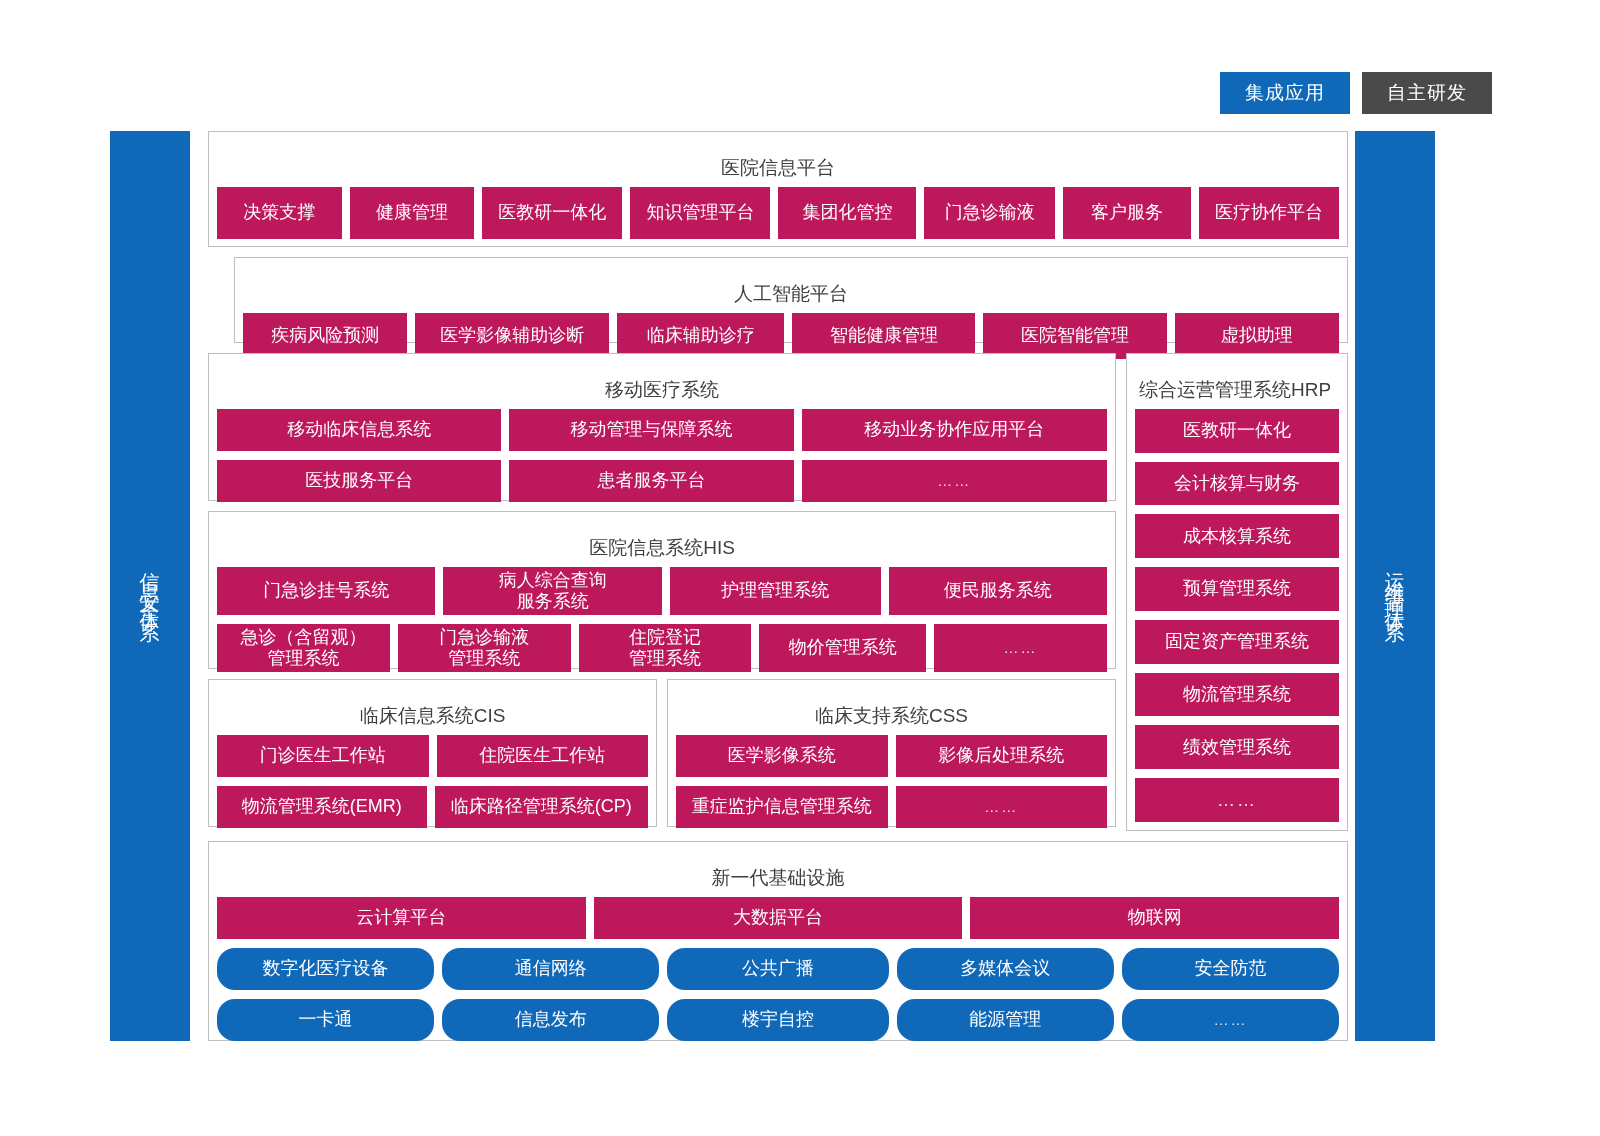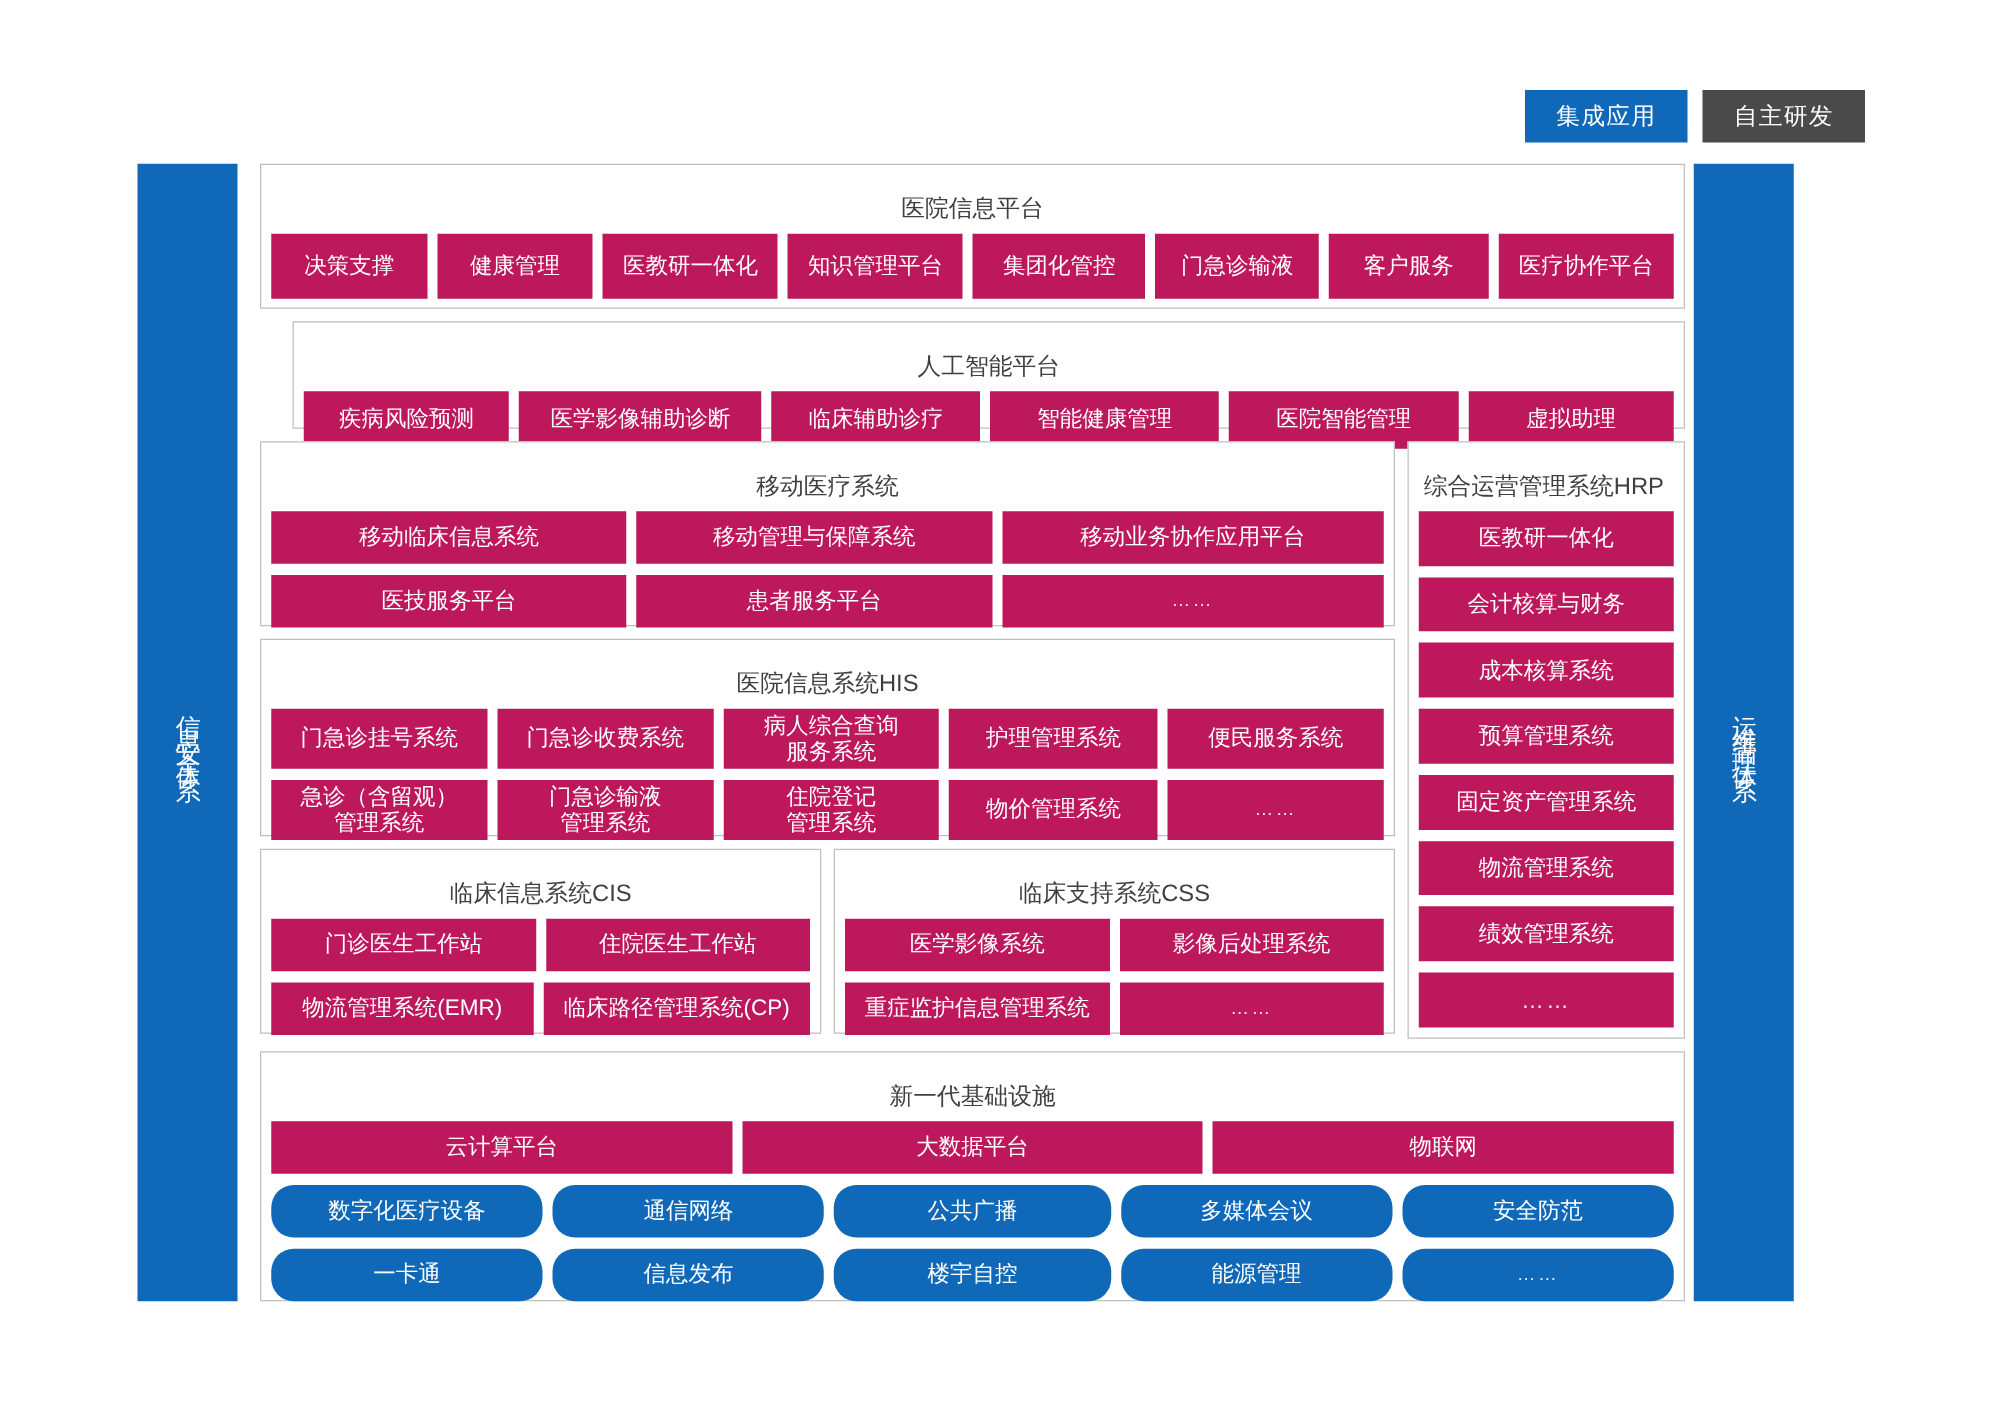--- a/index.html
+++ b/index.html
@@ -149,21 +149,20 @@
             <div class="cell h42" style="flex:1">医技服务平台</div>
             <div class="cell h42" style="flex:1">患者服务平台</div>
             <div class="cell h42 dots" style="flex:1.08">……</div>
           </div>
         </div>
 
         <div class="panel" style="height:158px;">
           <div class="panel-title">医院信息系统HIS</div>
           <div class="row">
             <div class="cell h48" style="flex:1">门急诊挂号系统</div>
-            <div class="cell h48" style="flex:1">门急诊收费系统</div>
             <div class="cell h48" style="flex:1">病人综合查询
 服务系统</div>
             <div class="cell h48" style="flex:0.96">护理管理系统</div>
             <div class="cell h48" style="flex:1">便民服务系统</div>
           </div>
           <div class="row">
             <div class="cell h48" style="flex:1">急诊（含留观）
 管理系统</div>
             <div class="cell h48" style="flex:1">门急诊输液
 管理系统</div>

